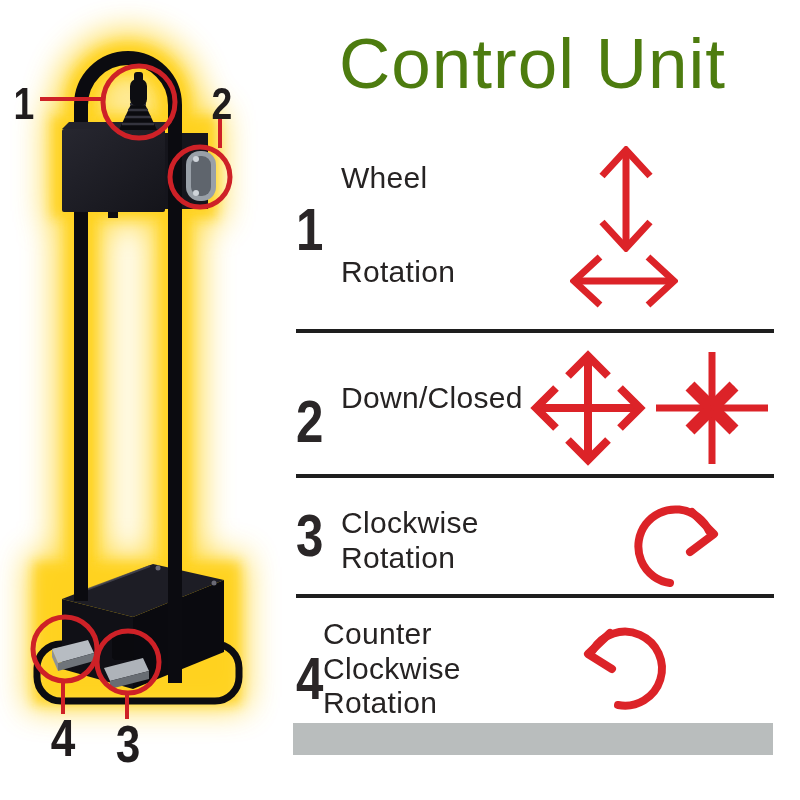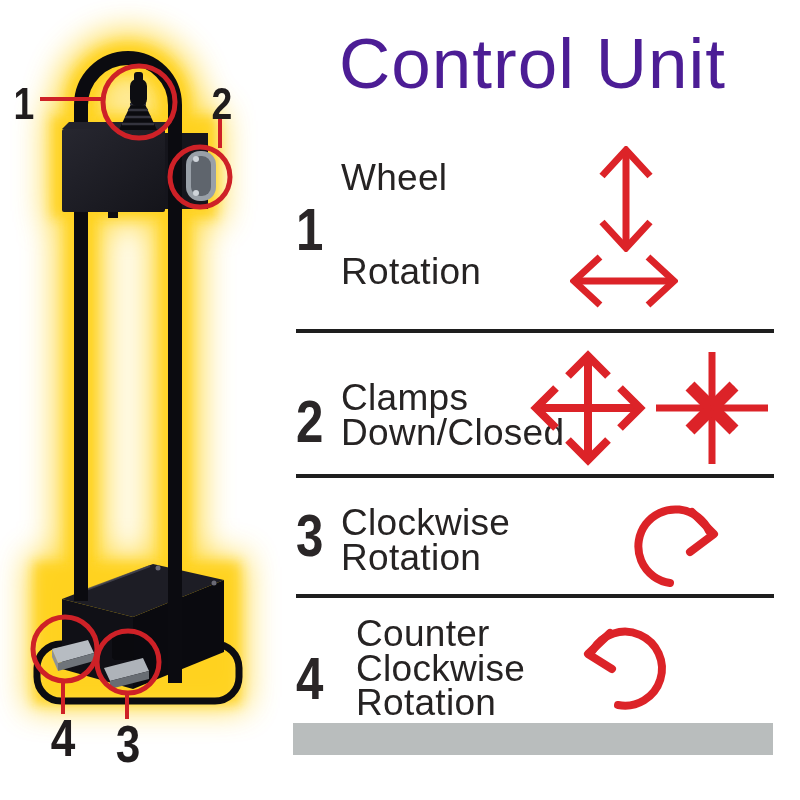--- a/index.html
+++ b/index.html
@@ -11,24 +11,24 @@
   .device{position:absolute;left:0;top:0;width:290px;height:800px;}
   .device svg{position:absolute;left:0;top:0;}
   .co{position:absolute;width:30px;text-align:center;line-height:1;
       font-weight:800;color:#201c1d;transform:scaleX(.85);transform-origin:center;}
   .co.small{font-size:44px;}
   .co.big{font-size:52px;}
 
   
   .title{position:absolute;left:290px;top:28px;width:485px;margin:0;
          text-align:center;font-size:71px;font-weight:500;letter-spacing:1px;
-         color:#4c1d95;line-height:1;}
+         color:#4d7c0f;line-height:1;}
   .num{position:absolute;font-size:60px;font-weight:800;line-height:1;
        color:#2a2627;transform:scaleX(.82);transform-origin:left top;}
-  .tblock{position:absolute;font-size:37px;line-height:34.5px;
+  .tblock{position:absolute;font-size:30px;line-height:34.5px;
           letter-spacing:.3px;color:#262323;white-space:nowrap;}
   .icon{position:absolute;}
   .divider{position:absolute;left:296px;width:478px;height:4px;background:#1e1e1e;}
   .graybar{position:absolute;left:293px;top:723px;width:480px;height:32px;background:#b9bdbd;}
 </style>
 </head>
 <body>
 
 <div class="stage">
 
@@ -146,21 +146,20 @@
     <g fill="none" stroke="#dc2328" stroke-width="7">
       <line x1="8" y1="27" x2="100" y2="27"></line>
       <polyline points="30,3 4,27 30,51"></polyline>
       <polyline points="78,3 104,27 78,51"></polyline>
     </g>
   </svg>
   <div class="divider" style="top:329px"></div>
 
   <div class="num" style="left:296px;top:392px">2</div>
   <div class="tblock" style="left:341px;top:381px">
-    <div>Clamps</div>
     <div>Down/Closed</div>
   </div>
   <svg class="icon" style="left:530px;top:350px" width="116" height="116" viewBox="0 0 116 116">
     <g fill="none" stroke="#dc2328" stroke-width="8">
       <line x1="58" y1="8" x2="58" y2="108"></line>
       <line x1="8" y1="58" x2="108" y2="58"></line>
       <polyline points="38,26 58,6 78,26"></polyline>
       <polyline points="38,90 58,110 78,90"></polyline>
       <polyline points="26,38 6,58 26,78"></polyline>
       <polyline points="90,38 110,58 90,78"></polyline>
@@ -185,21 +184,21 @@
   </div>
   <svg class="icon" style="left:628px;top:500px" width="100" height="90" viewBox="0 0 100 90">
     <g fill="none" stroke="#dc2328" stroke-width="8" stroke-linecap="round">
       <path d="M42 83 A37 37 0 1 1 81 31"></path>
       <polyline points="64,12 86,34 62,52" stroke-linejoin="round"></polyline>
     </g>
   </svg>
   <div class="divider" style="top:594px"></div>
 
   <div class="num" style="left:296px;top:649px">4</div>
-  <div class="tblock" style="left:356px;top:617px">
+  <div class="tblock" style="left:323px;top:617px">
     <div>Counter</div>
     <div>Clockwise</div>
     <div>Rotation</div>
   </div>
   <svg class="icon" style="left:568px;top:624px" width="106" height="88" viewBox="0 0 106 88">
     <g fill="none" stroke="#dc2328" stroke-width="8" stroke-linecap="round">
       <path d="M50 81 A37 37 0 1 0 25 26"></path>
       <polyline points="42,9 20,30 44,45" stroke-linejoin="round"></polyline>
     </g>
   </svg>

